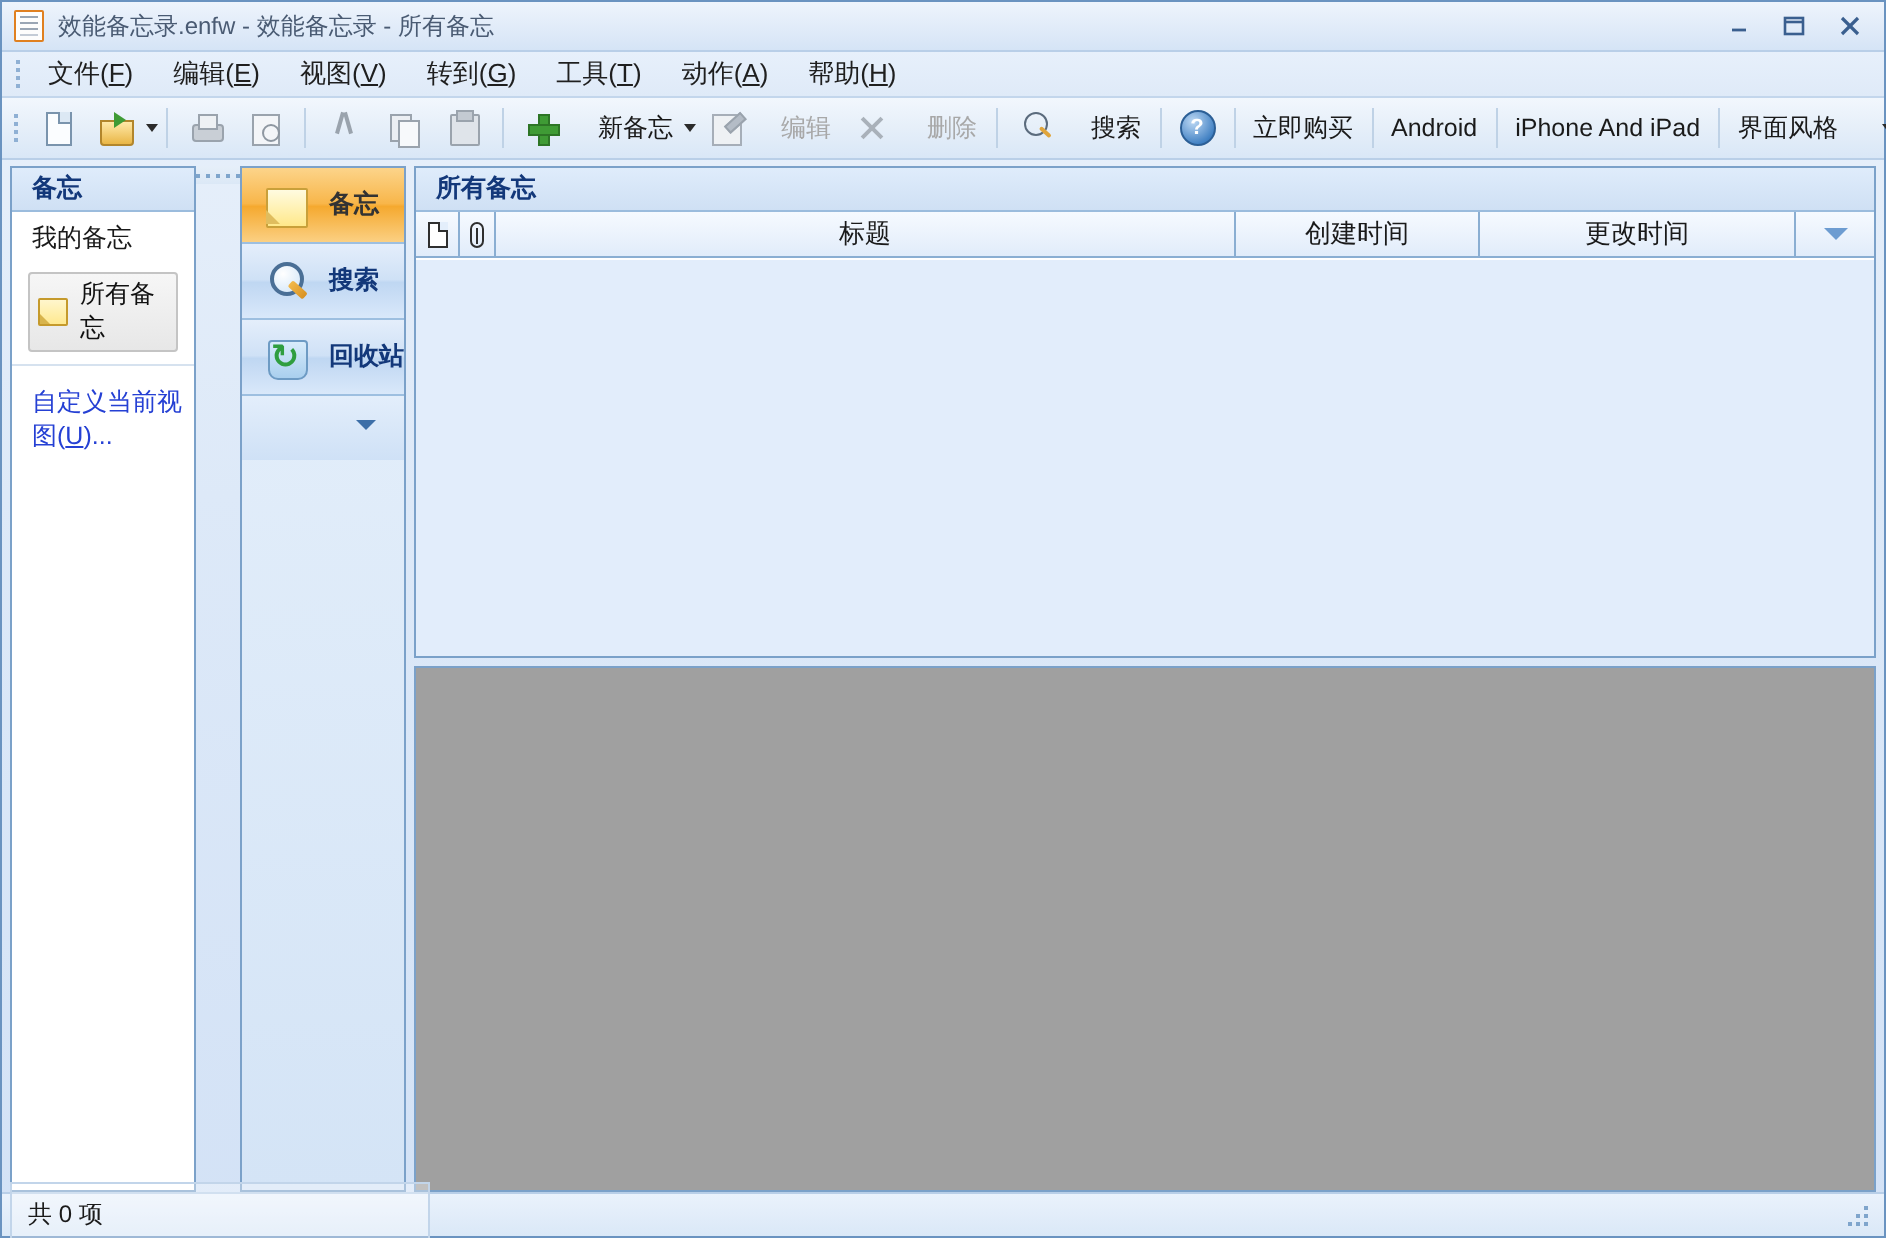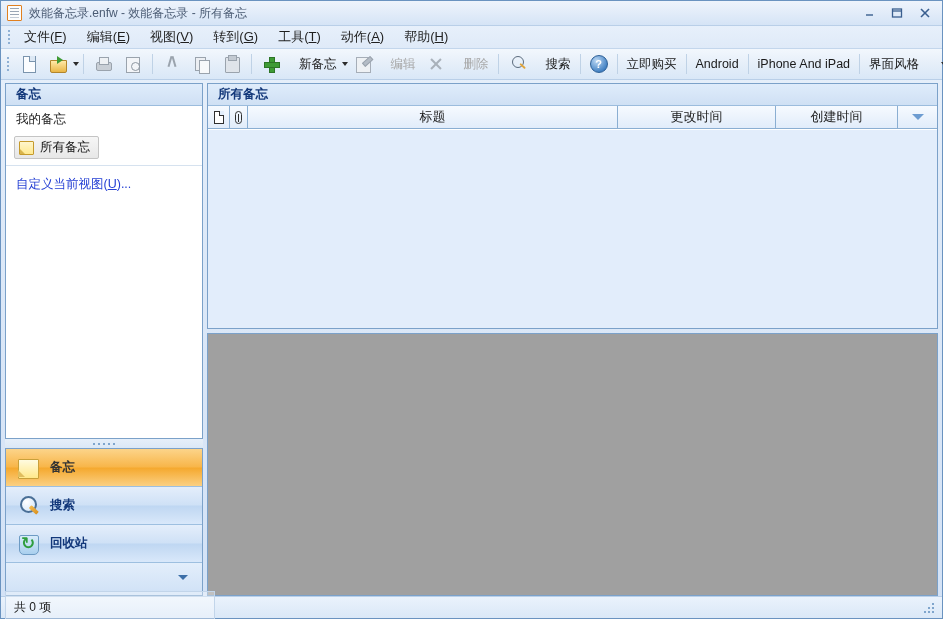--- a/index.html
+++ b/index.html
@@ -249,21 +249,21 @@
     display: flex;
     padding: 3px 4px 0 4px;
     min-height: 0;
   }
 
   
   .sidebar {
     width: 198px;
     flex: 0 0 198px;
     display: flex;
-    flex-direction: column;
+    flex-direction: row;
     margin-right: 4px;
     min-height: 0;
   }
   .nav-top {
     flex: 1 1 auto;
     background: #ffffff;
     border: 1px solid #7ba1c9;
     display: flex;
     flex-direction: column;
     min-height: 0;
@@ -733,22 +733,22 @@
         <div class="list-title">所有备忘</div>
 
         <div class="col-head">
           <div class="col col-icon">
             <span class="doc-glyph"></span>
           </div>
           <div class="col col-clip">
             <span class="clip-glyph"></span>
           </div>
           <div class="col col-title">标题</div>
+          <div class="col col-created">创建时间</div>
           <div class="col col-modified">更改时间</div>
-          <div class="col col-created">创建时间</div>
           <div class="col col-sort">
             <span class="sort-caret"></span>
           </div>
         </div>
 
         <div class="list-body"></div>
       </div>
 
       <div class="preview-pane"></div>
 

